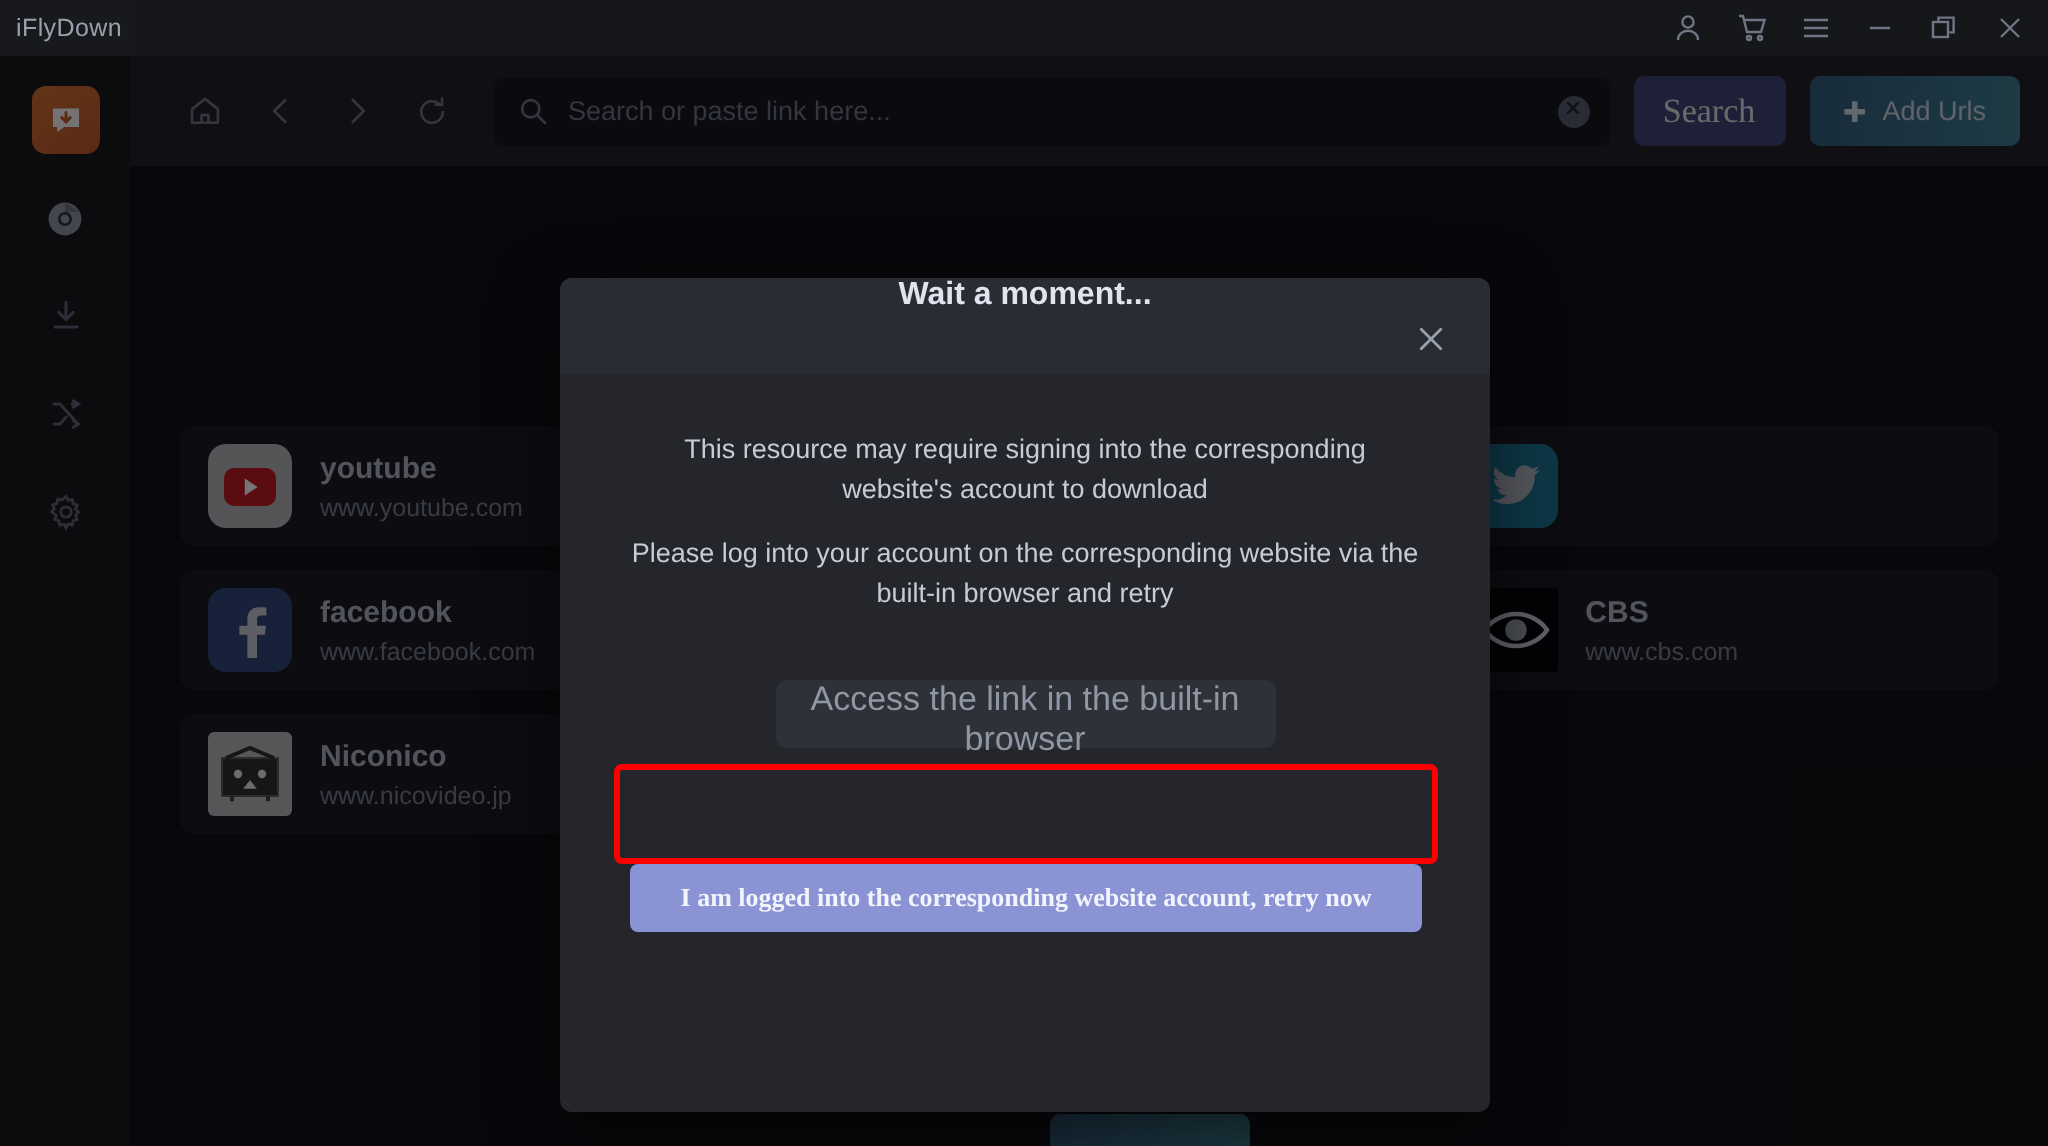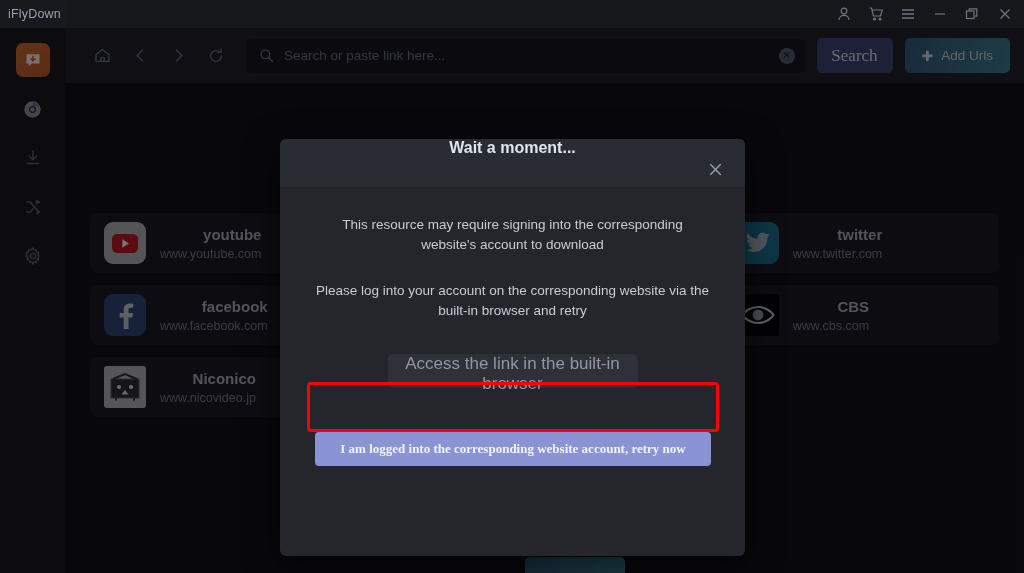--- a/index.html
+++ b/index.html
@@ -91,21 +91,21 @@
     background:linear-gradient(100deg,#2f5a77,#3b7e8d);
     color:#cdd4e0; font-size:13.5px;
     display:flex; align-items:center; gap:8px;
     border:none; font-family:"Liberation Sans", sans-serif;
   }
   .btn-addurls .plus { font-size:14px; color:#d6dde8; }
 
   
   .content {
     position:absolute; top:83px; left:65px; width:959px; height:490px;
-    background:#0d0d10; overflow:hidden;text-align:right;
+    background:#0d0d10; overflow:hidden;
   }
   .card-grid {
     position:absolute; top:0; left:0; width:959px; height:490px;
     padding:130px 25px 0 25px;
     display:grid; grid-template-columns:repeat(3, 1fr);
     gap:12px 40px; align-content:start;
   }
   .site-card {
     height:60px; background:#17181c; border-radius:7px;
     display:flex; align-items:center; padding:0 14px; gap:14px;
@@ -141,21 +141,21 @@
   }
   .dialog-title { font-size:16px; font-weight:bold; color:#dfe4ee; }
   .dialog-close {
     margin-left:auto; width:24px; height:24px;
     display:flex; align-items:center; justify-content:center; color:#9aa1ae;
   }
   .dialog-body { padding:28px 33px 0 33px; }
   .dialog-para {
     font-size:13.5px; color:#c6cbd6; line-height:20px; text-align:center;
   }
-  .dialog-para.second { margin-top:26px; }
+  .dialog-para.second { margin-top:12px; }
   .btn-builtin {
     display:block; margin:33px auto 0 auto;
     width:250px; height:34px; border-radius:5px;
     background:#2e3views; background:#2e3138; color:#8f96a4;
     font-size:17px; border:none; font-family:"Liberation Sans", sans-serif;
   }
   .highlight-wrap {
     position:absolute; left:27px; top:243px;
     width:412px; height:50px;
     border:3px solid #fe0000; border-radius:4px;
@@ -308,24 +308,20 @@
         </div>
       </div>
 
       <div class="site-card"></div>
 
       <div class="site-card">
         <div class="site-logo" style="background:#17728f;">
           <svg width="26" height="22" viewBox="0 0 24 20">
             <path d="M23 2.6c-.8.4-1.7.6-2.6.8a4.6 4.6 0 0 0 2-2.5c-.9.5-1.9.9-2.9 1.1A4.5 4.5 0 0 0 11.7 6a12.8 12.8 0 0 1-9.3-4.7 4.5 4.5 0 0 0 1.4 6 4.4 4.4 0 0 1-2-.6v.1c0 2.2 1.5 4 3.6 4.4a4.5 4.5 0 0 1-2 .1 4.5 4.5 0 0 0 4.2 3.1A9 9 0 0 1 1 16.3a12.7 12.7 0 0 0 6.9 2c8.3 0 12.8-6.9 12.8-12.8v-.6c.9-.6 1.6-1.4 2.3-2.3z" fill="#b4b9c2"></path>
           </svg>
-        </div>
-        <div class="site-text">
-          <span class="site-name">twitter</span>
-          <span class="site-url">www.twitter.com</span>
         </div>
       </div>
 
       <div class="site-card">
         <div class="site-logo" style="background:#2d4373;">
           <svg width="24" height="28" viewBox="0 0 24 28">
             <path d="M15.5 28V16.4h3.9l.6-4.5h-4.5V9c0-1.3.4-2.2 2.3-2.2h2.4V2.8c-.4-.1-1.9-.2-3.6-.2-3.5 0-5.9 2.1-5.9 6.1v3.2H6.7v4.5h4v11.6z" fill="#c8ccd3"></path>
           </svg>
         </div>
         <div class="site-text">

